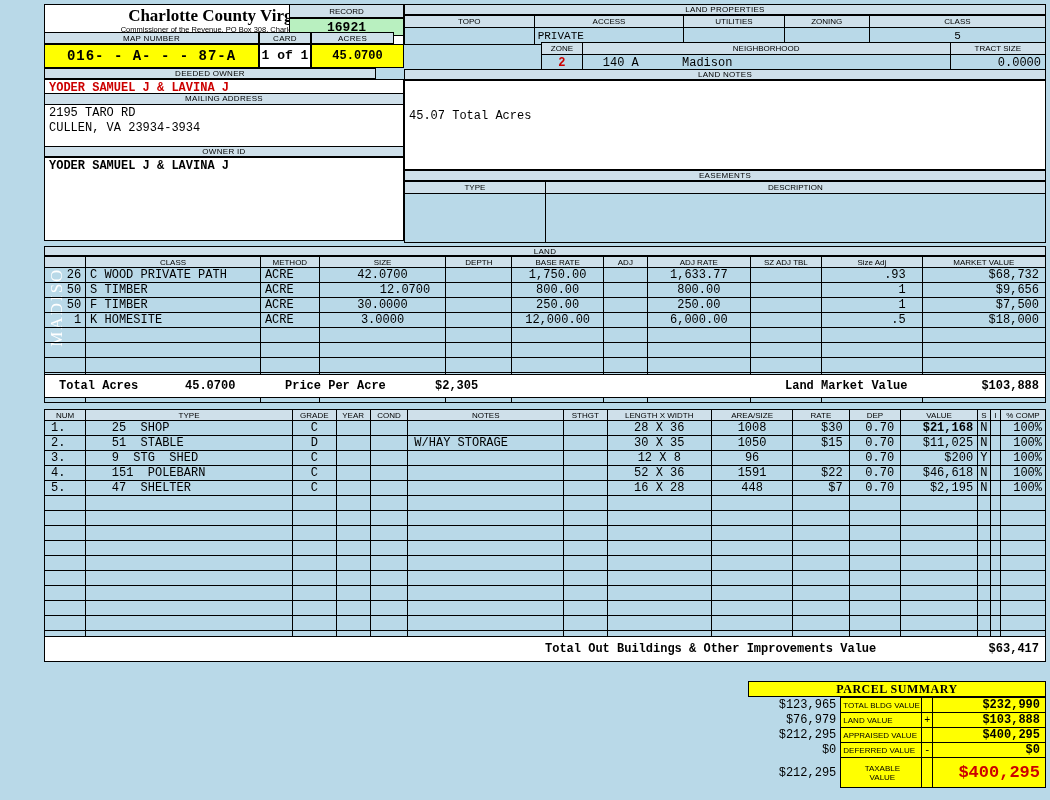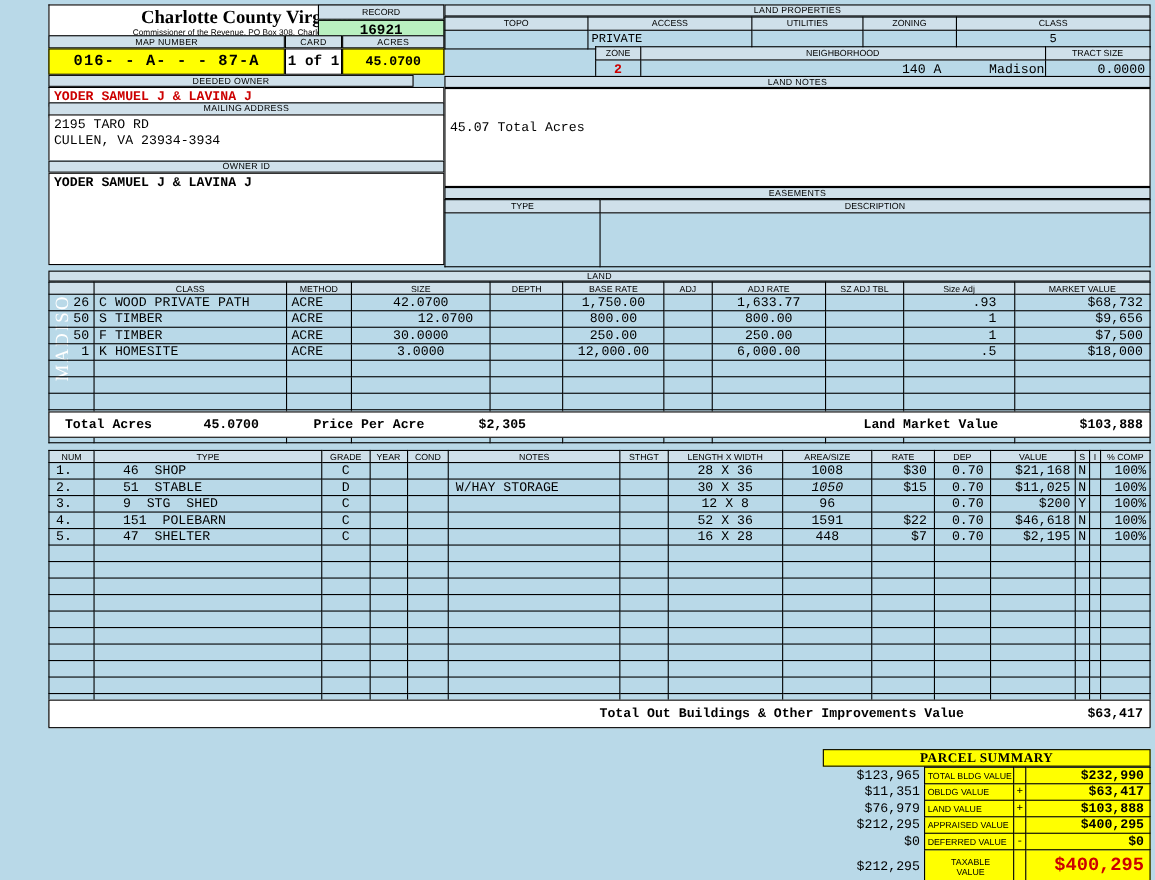--- a/index.html
+++ b/index.html
@@ -46,21 +46,21 @@
 
   <div class="box" style="left:289px;top:4px;width:115px;height:14px;background:#cfe0ea;">
     <div class="ctr" style="font-size:8px;line-height:13px;">RECORD</div>
   </div>
   <div class="box" style="left:289px;top:18px;width:115px;height:18px;background:#b9f0c0;">
     <div class="ctr b mono" style="font-size:13px;line-height:17px;">16921</div>
   </div>
 
   <div class="hdr" style="position:absolute;left:44px;top:32px;width:215px;height:12px;line-height:11px;">MAP NUMBER</div>
   <div class="hdr" style="position:absolute;left:259px;top:32px;width:52px;height:12px;line-height:11px;">CARD</div>
-  <div class="hdr" style="position:absolute;left:311px;top:32px;width:93px;height:12px;line-height:11px;">ACRES</div>
+  <div class="hdr" style="position:absolute;left:311px;top:32px;width:83px;height:12px;line-height:11px;">ACRES</div>
 
   <div class="box" style="left:44px;top:44px;width:215px;height:24px;background:#ffff00;">
     <div class="ctr b mono" style="font-size:14px;line-height:22px;letter-spacing:1px;">016-  - A-   -   - 87-A</div>
   </div>
   <div class="box" style="left:259px;top:44px;width:52px;height:24px;">
     <div class="ctr b mono" style="font-size:13px;line-height:22px;">1 of 1</div>
   </div>
   <div class="box" style="left:311px;top:44px;width:93px;height:24px;background:#ffff00;">
     <div class="ctr b mono" style="font-size:12px;line-height:22px;">45.0700</div>
   </div>
@@ -105,21 +105,21 @@
 
   <table style="position:absolute;left:541px;top:42px;width:505px;">
     <tbody>
         <tr>
       <td class="cellhdr" style="width:40px;height:11px;">ZONE</td>
       <td class="cellhdr" style="width:370px;">NEIGHBORHOOD</td>
       <td class="cellhdr" style="width:95px;">TRACT SIZE</td>
     </tr>
     <tr>
       <td class="mono b ctr" style="height:16px;color:#cc0000;font-size:12px;">2</td>
-      <td class="mono" style="padding-left:20px;font-size:12px;text-align:right;">
+      <td class="mono" style="padding-left:20px;font-size:12px;">
         <span>140 A</span>
         <span style="padding-left:36px;">Madison</span>
       </td>
       <td class="mono rt" style="padding-right:4px;font-size:12px;">0.0000</td>
     </tr>
   </tbody>
     </table>
 
   <div class="hdr" style="position:absolute;left:404px;top:69px;width:642px;height:11px;line-height:10px;">LAND NOTES</div>
   <div class="box" style="left:404px;top:80px;width:642px;height:90px;">
@@ -305,45 +305,45 @@
       <td class="cellhdr" style="width:46px;">DEP</td>
       <td class="cellhdr" style="width:74px;">VALUE</td>
       <td class="cellhdr" style="width:12px;">S</td>
       <td class="cellhdr" style="width:10px;">I</td>
       <td class="cellhdr" style="width:42px;">% COMP</td>
     </tr>
     </tbody>
       <tbody id="ob-rows">
         <tr>
           <td class="mono" style="height:14px;width:36px;font-size:12px;padding-left:6px;">1.</td>
-          <td class="mono" style="height:14px;width:210px;font-size:12px;padding-left:4px;white-space:pre;">   46  SHOP</td>
+          <td class="mono" style="height:14px;width:210px;font-size:12px;padding-left:4px;white-space:pre;">   25  SHOP</td>
           <td class="mono ctr" style="height:14px;width:44px;font-size:12px;">C</td>
           <td class="mono ctr" style="height:14px;width:34px;font-size:12px;"></td>
           <td class="mono ctr" style="height:14px;width:38px;font-size:12px;"></td>
           <td class="mono" style="height:14px;width:158px;font-size:12px;padding-left:6px;"></td>
           <td class="mono ctr" style="height:14px;width:44px;font-size:12px;"></td>
           <td class="mono ctr" style="height:14px;width:110px;font-size:12px;">28 X 36</td>
           <td class="mono ctr" style="height:14px;width:84px;font-size:12px;">1008</td>
           <td class="mono rt" style="height:14px;width:52px;font-size:12px;padding-right:6px;">$30</td>
           <td class="mono rt" style="height:14px;width:46px;font-size:12px;padding-right:6px;">0.70</td>
-          <td class="mono rt" style="height:14px;width:74px;font-size:12px;padding-right:4px;">$21,168</td>
+          <td class="mono rt" style="height:14px;width:74px;font-size:12px;padding-right:4px;font-weight:bold;">$21,168</td>
           <td class="mono ctr" style="height:14px;width:12px;font-size:12px;">N</td>
           <td class="mono ctr" style="height:14px;width:10px;font-size:12px;"></td>
           <td class="mono rt" style="height:14px;width:42px;font-size:12px;padding-right:3px;">100%</td>
         </tr>
         <tr>
           <td class="mono" style="height:14px;width:36px;font-size:12px;padding-left:6px;">2.</td>
           <td class="mono" style="height:14px;width:210px;font-size:12px;padding-left:4px;white-space:pre;">   51  STABLE</td>
           <td class="mono ctr" style="height:14px;width:44px;font-size:12px;">D</td>
           <td class="mono ctr" style="height:14px;width:34px;font-size:12px;"></td>
           <td class="mono ctr" style="height:14px;width:38px;font-size:12px;"></td>
           <td class="mono" style="height:14px;width:158px;font-size:12px;padding-left:6px;">W/HAY  STORAGE</td>
           <td class="mono ctr" style="height:14px;width:44px;font-size:12px;"></td>
           <td class="mono ctr" style="height:14px;width:110px;font-size:12px;">30 X 35</td>
-          <td class="mono ctr" style="height:14px;width:84px;font-size:12px;font-style:italic;">1050</td>
+          <td class="mono ctr" style="height:14px;width:84px;font-size:12px;">1050</td>
           <td class="mono rt" style="height:14px;width:52px;font-size:12px;padding-right:6px;">$15</td>
           <td class="mono rt" style="height:14px;width:46px;font-size:12px;padding-right:6px;">0.70</td>
           <td class="mono rt" style="height:14px;width:74px;font-size:12px;padding-right:4px;">$11,025</td>
           <td class="mono ctr" style="height:14px;width:12px;font-size:12px;">N</td>
           <td class="mono ctr" style="height:14px;width:10px;font-size:12px;"></td>
           <td class="mono rt" style="height:14px;width:42px;font-size:12px;padding-right:3px;">100%</td>
         </tr>
         <tr>
           <td class="mono" style="height:14px;width:36px;font-size:12px;padding-left:6px;">3.</td>
           <td class="mono" style="height:14px;width:210px;font-size:12px;padding-left:4px;white-space:pre;">   9  STG  SHED</td>
@@ -596,26 +596,20 @@
 
   <table style="position:absolute;left:748px;top:697px;width:298px;">
     <tbody id="ps-rows">
         <tr>
           <td class="mono rt" style="width:92px;height:13px;font-size:12px;padding-right:4px;border:none;background:transparent;">$123,965</td>
           <td style="width:82px;font-size:8px;background:#ffff00;padding-left:2px;">TOTAL BLDG VALUE</td>
           <td class="mono ctr" style="width:10px;font-size:10px;background:#ffff00;"></td>
           <td class="mono rt" style="width:110px;font-size:12px;font-weight:bold;padding-right:5px;background:#ffff00;color:#000;">$232,990</td>
         </tr>
         <tr>
-          <td class="mono rt" style="width:92px;height:13px;font-size:12px;padding-right:4px;border:none;background:transparent;">$11,351</td>
-          <td style="width:82px;font-size:8px;background:#ffff00;padding-left:2px;">OBLDG VALUE</td>
-          <td class="mono ctr" style="width:10px;font-size:10px;background:#ffff00;">+</td>
-          <td class="mono rt" style="width:110px;font-size:12px;font-weight:bold;padding-right:5px;background:#ffff00;color:#000;">$63,417</td>
-        </tr>
-        <tr>
           <td class="mono rt" style="width:92px;height:13px;font-size:12px;padding-right:4px;border:none;background:transparent;">$76,979</td>
           <td style="width:82px;font-size:8px;background:#ffff00;padding-left:2px;">LAND VALUE</td>
           <td class="mono ctr" style="width:10px;font-size:10px;background:#ffff00;">+</td>
           <td class="mono rt" style="width:110px;font-size:12px;font-weight:bold;padding-right:5px;background:#ffff00;color:#000;">$103,888</td>
         </tr>
         <tr>
           <td class="mono rt" style="width:92px;height:13px;font-size:12px;padding-right:4px;border:none;background:transparent;">$212,295</td>
           <td style="width:82px;font-size:8px;background:#ffff00;padding-left:2px;">APPRAISED VALUE</td>
           <td class="mono ctr" style="width:10px;font-size:10px;background:#ffff00;"></td>
           <td class="mono rt" style="width:110px;font-size:12px;font-weight:bold;padding-right:5px;background:#ffff00;color:#000;">$400,295</td>

